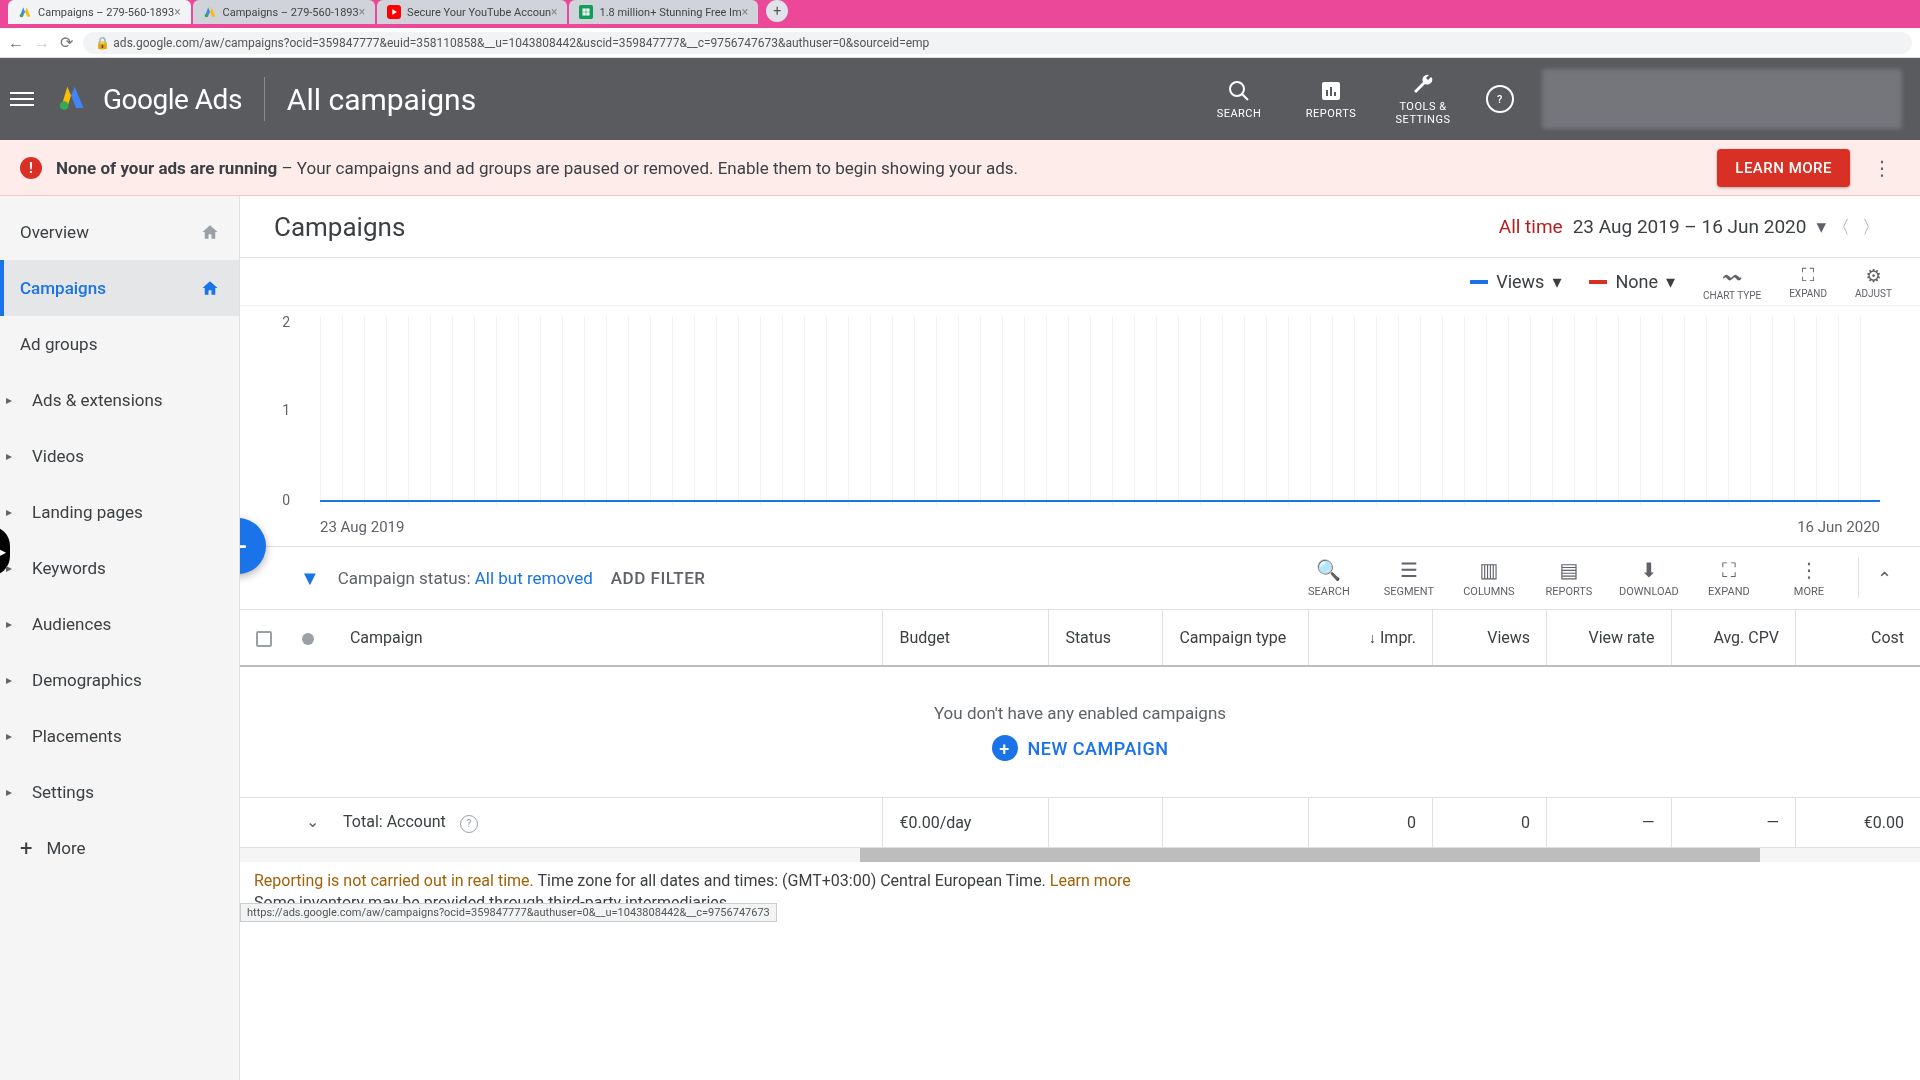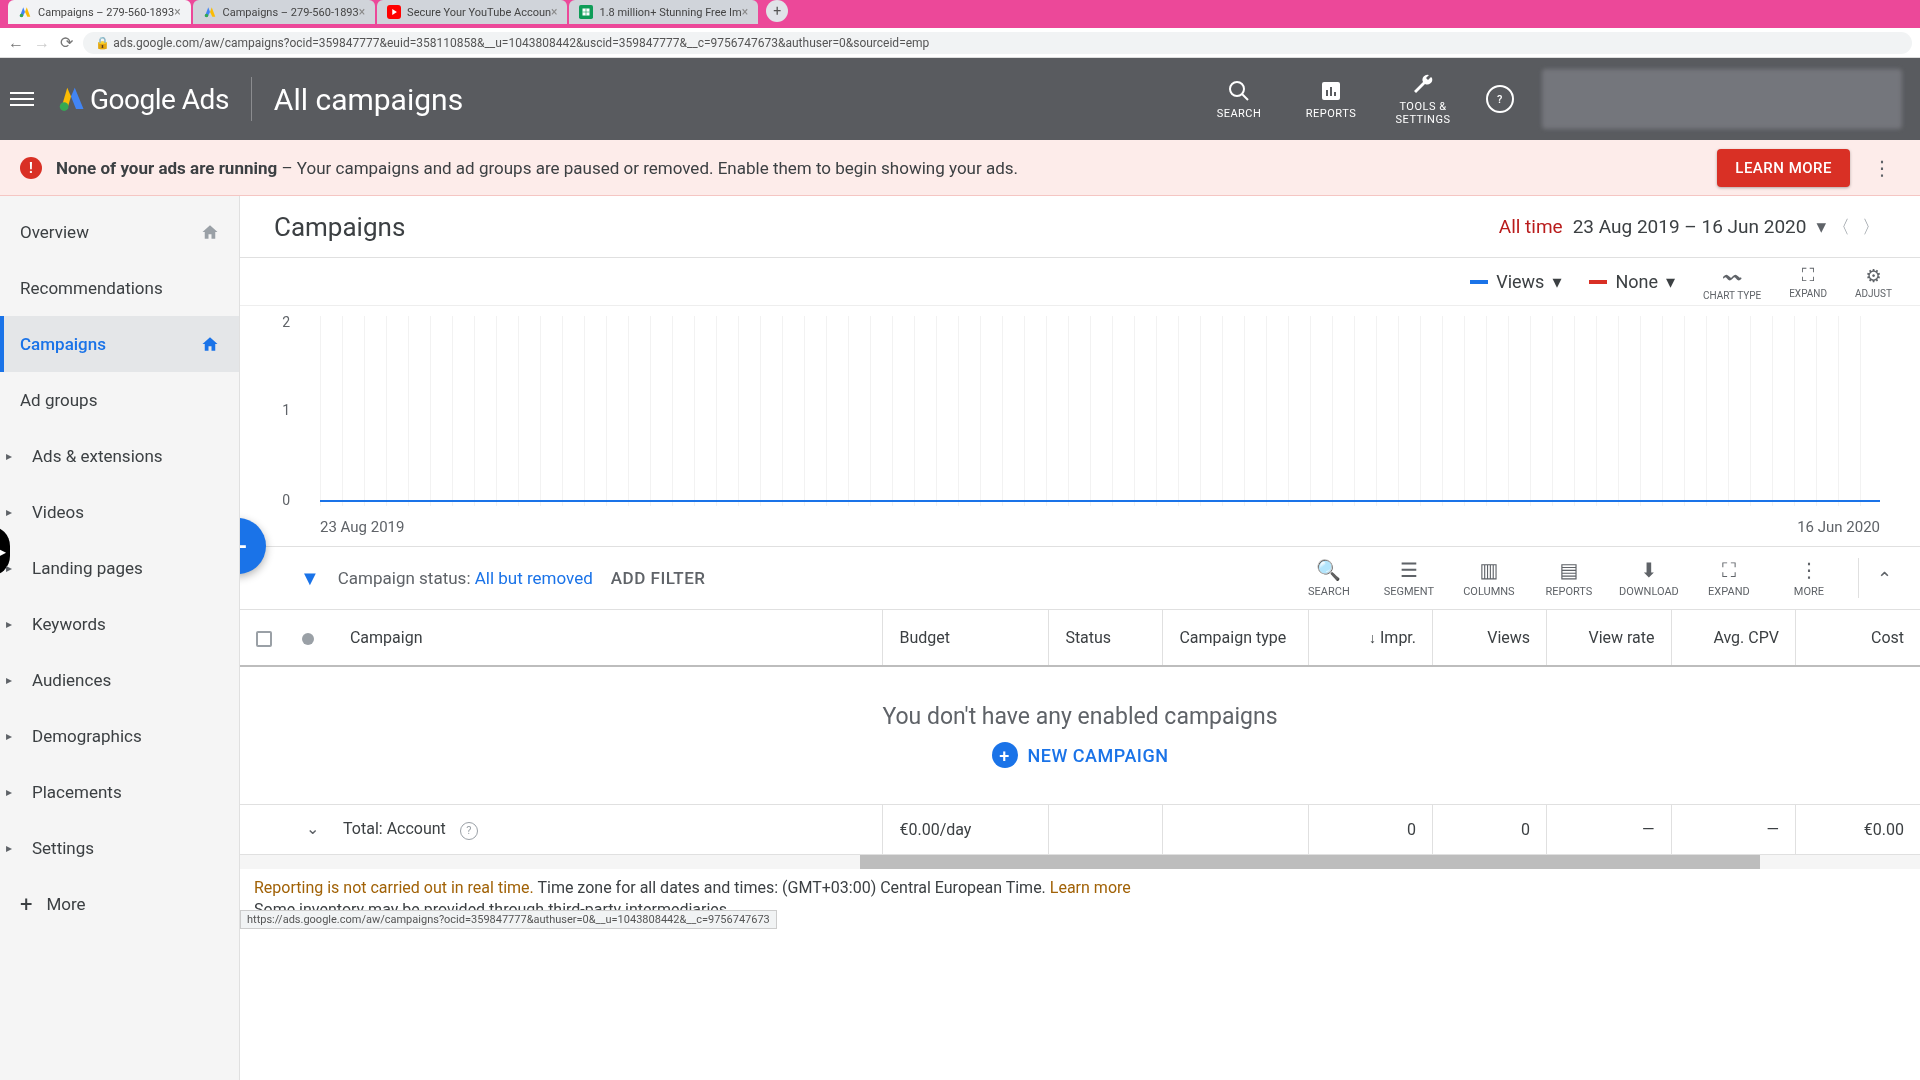--- a/index.html
+++ b/index.html
@@ -14,21 +14,21 @@
 .new-tab { width: 22px; height: 22px; border-radius: 50%; background: #e0e3e8; display:flex; align-items:center; justify-content:center; color:#555; font-size:14px; margin-left:6px; margin-bottom:2px;}
 .addr-bar { height: 30px; background: #fff; border-bottom: 1px solid #ddd; display:flex; align-items:center; padding: 0 8px; gap:10px; }
 .addr-bar .nav-btn { color:#777; font-size:16px; }
 .addr-bar .lock { color:#5f6368; font-size:12px; }
 .url-box { flex:1; font-size:12px; color:#555; background:#f1f3f4; border-radius:14px; height:22px; display:flex; align-items:center; padding:0 12px; }
 
 
 .app-header { height: 82px; background: #595b5f; display:flex; align-items:center; color:#fff; padding: 0 18px 0 10px; gap: 22px; }
 .hamburger { width:24px; display:flex; flex-direction:column; gap:4px; cursor:pointer; }
 .hamburger span { height:2px; background:#fff; }
-.logo { display:flex; align-items:center; gap:4px; }
+.logo { display:flex; align-items:flex-start; gap:17px; }
 .logo-mark { width:30px; height:30px; }
 .logo-text { font-size: 28px; font-weight:400; letter-spacing:-0.5px; }
 .header-divider { width:1px; height:44px; background:rgba(255,255,255,0.3); }
 .header-title { font-size: 30px; font-weight:400; }
 .header-spacer { flex:1; }
 .header-action { display:flex; flex-direction:column; align-items:center; gap:4px; font-size:11px; letter-spacing:0.5px; cursor:pointer; width:70px; text-align:center; }
 .header-action svg, .header-action .icon { width:24px; height:24px; }
 .help-circle { width:28px; height:28px; border:2px solid #fff; border-radius:50%; display:flex; align-items:center; justify-content:center; font-weight:500; }
 .header-blur { width: 360px; height: 60px; background: rgba(200,200,210,0.25); filter: blur(2px); border-radius:4px; }
 
@@ -93,21 +93,21 @@
 .data-table { border-collapse:collapse; width:100%; }
 .data-table th { border-bottom:2px solid #bdbdbd; border-left:1px solid #e0e0e0; padding: 14px 16px; font-size:16px; font-weight:400; color:#3c4043; text-align:left; height:56px; }
 .data-table th.num { text-align:right; }
 .data-table td { border-bottom:1px solid #e0e0e0; border-left:1px solid #e0e0e0; padding: 14px 16px; font-size:16px; color:#3c4043; }
 .data-table td.num { text-align:right; }
 .data-table .first-col { border-left:none; width:620px; }
 .checkbox { width:16px; height:16px; border:2px solid #9aa0a6; border-radius:2px; display:inline-block; }
 .status-dot { width:12px; height:12px; border-radius:50%; background:#9aa0a6; display:inline-block; }
 .sort-arrow { font-size:14px; }
 .empty-state { text-align:center; padding: 22px 0; }
-.empty-state .msg { color:#5f6368; font-size:23px; margin-bottom:12px; }
+.empty-state .msg { color:#5f6368; font-size:17px; margin-bottom:12px; }
 .new-camp-btn { display:inline-flex; align-items:center; gap:10px; color:#1a73e8; font-size:18px; font-weight:500; letter-spacing:0.5px; }
 .new-camp-btn .plus { width:26px; height:26px; border-radius:50%; background:#1a73e8; color:#fff; display:inline-flex; align-items:center; justify-content:center; font-size:18px; }
 .total-row td { background:#fff; }
 .total-chev { color:#5f6368; font-size:16px; padding-right:20px; }
 .help-hint { width:18px; height:18px; border:1px solid #9aa0a6; border-radius:50%; display:inline-flex; align-items:center; justify-content:center; font-size:11px; color:#9aa0a6; margin-left:10px; }
 
 
 .h-scroll { height:14px; background:#f5f5f5; display:flex; }
 .h-scroll .thumb { background:#bdbdbd; height:100%; }
 
@@ -236,23 +236,20 @@
   <div class="sidebar">
     <div class="side-handle">▶</div>
     <div id="sidebar-items">
         <div class="side-item">
           <span>Overview</span>
           <span class="home-icon">
             <svg width="18" height="18" viewBox="0 0 24 24">
               <path fill="currentColor" d="M12 3l10 9h-3v9h-5v-6h-4v6H5v-9H2z"></path>
             </svg>
           </span>
-        </div>
-        <div class="side-item">
-          <span>Recommendations</span>
         </div>
         <div class="side-item active">
           <span>Campaigns</span>
           <span class="home-icon">
             <svg width="18" height="18" viewBox="0 0 24 24">
               <path fill="currentColor" d="M12 3l10 9h-3v9h-5v-6h-4v6H5v-9H2z"></path>
             </svg>
           </span>
         </div>
         <div class="side-item">

